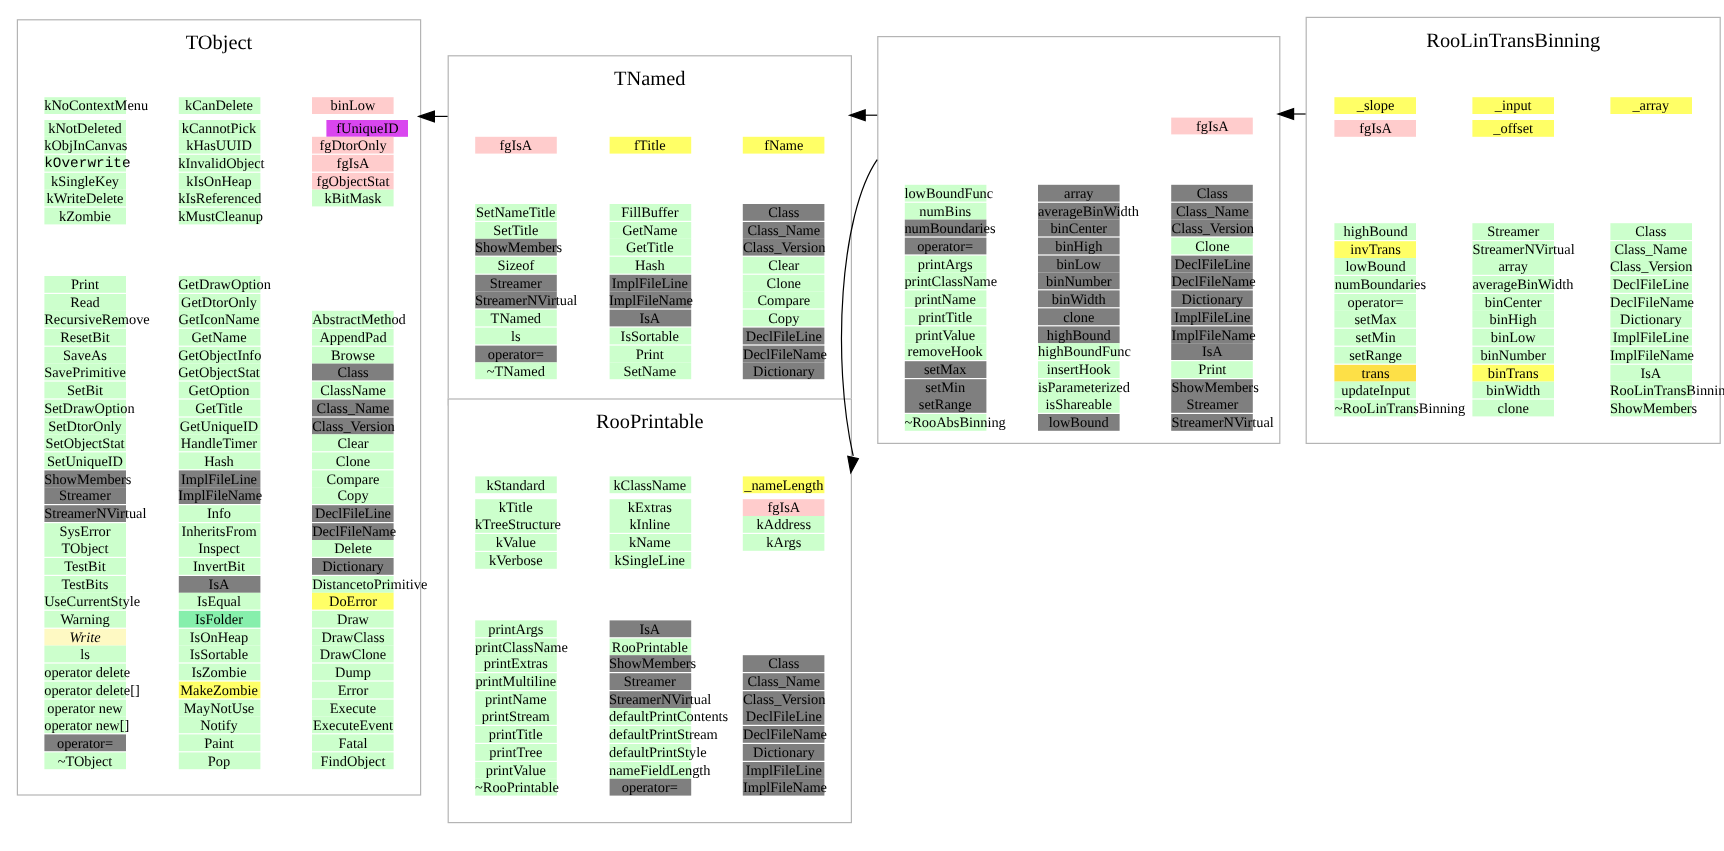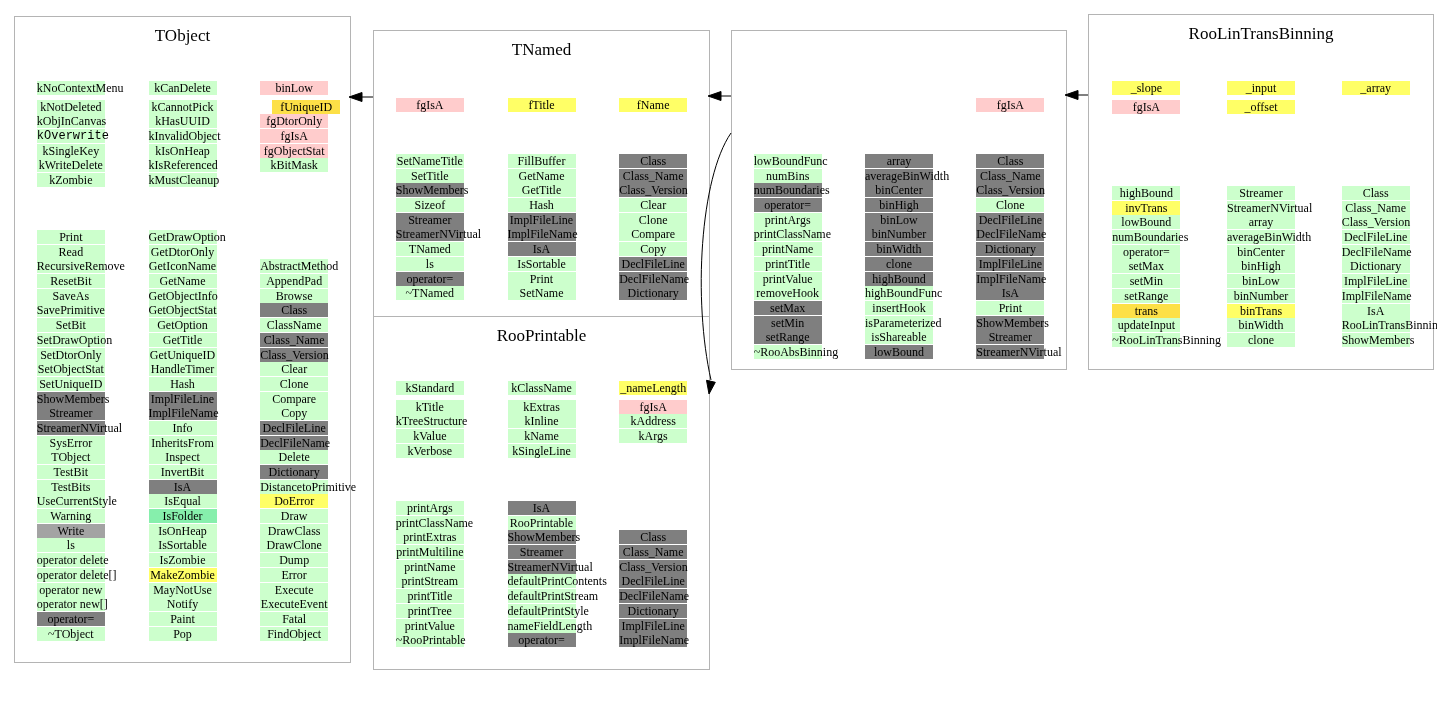--- a/index.html
+++ b/index.html
@@ -11,25 +11,25 @@
   .sec{position:absolute;left:0;right:0;display:flex;}
   .col{flex:1;display:flex;flex-direction:column;align-items:center;}
   .cell{width:68px;height:14px;margin-bottom:0.7px;font-size:12px;line-height:14px;
         text-align:center;white-space:nowrap;}
   .cell.gap{margin-bottom:4.7px;}
 
   #box-tobject{left:14px;top:16px;width:335px;height:645px;}
   #box-tobject .attrs{top:64px;}
   #box-tobject .methods{top:213px;}
 
-  #box-tnamed{left:373px;top:30px;width:335px;height:290px;}
+  #box-tnamed{left:373px;top:46px;width:335px;height:290px;}
   #box-tnamed .attrs{top:67px;}
   #box-tnamed .methods{top:123px;}
 
-  #box-rooprintable{left:373px;top:316px;width:335px;height:352px;}
+  #box-rooprintable{left:373px;top:332px;width:335px;height:352px;}
   #box-rooprintable .attrs{top:64px;}
   #box-rooprintable .methods{top:184px;}
 
   #box-rooabsbinning{left:731px;top:30px;width:334px;height:338px;}
   #box-rooabsbinning .attrs{top:67px;}
   #box-rooabsbinning .methods{top:123px;}
 
   #box-roolintransbinning{left:1088px;top:14px;width:344px;height:354px;}
   #box-roolintransbinning .attrs{top:66px;}
   #box-roolintransbinning .methods{top:171px;}
@@ -57,21 +57,21 @@
           <div class="cell gap" style="background: rgb(204, 255, 204);">kCanDelete</div>
           <div class="cell" style="background: rgb(204, 255, 204);">kCannotPick</div>
           <div class="cell" style="background: rgb(204, 255, 204);">kHasUUID</div>
           <div class="cell" style="background: rgb(204, 255, 204);">kInvalidObject</div>
           <div class="cell" style="background: rgb(204, 255, 204);">kIsOnHeap</div>
           <div class="cell" style="background: rgb(204, 255, 204);">kIsReferenced</div>
           <div class="cell" style="background: rgb(204, 255, 204);">kMustCleanup</div>
         </div>
         <div class="col">
           <div class="cell gap" style="background: rgb(255, 204, 204);">binLow</div>
-          <div class="cell" style="background: #fde047; margin-left: 24px;">fUniqueID</div>
+          <div class="cell" style="background: #d946ef; margin-left: 24px;">fUniqueID</div>
           <div class="cell" style="background: rgb(255, 204, 204);">fgDtorOnly</div>
           <div class="cell" style="background: rgb(255, 204, 204);">fgIsA</div>
           <div class="cell" style="background: rgb(255, 204, 204);">fgObjectStat</div>
           <div class="cell" style="background: rgb(204, 255, 204);">kBitMask</div>
         </div>
       </div>
     <div class="sec methods">
         <div class="col">
           <div class="cell" style="background: rgb(204, 255, 204);">Print</div>
           <div class="cell" style="background: rgb(204, 255, 204);">Read</div>
@@ -86,21 +86,21 @@
           <div class="cell" style="background: rgb(204, 255, 204);">SetUniqueID</div>
           <div class="cell" style="background: rgb(127, 127, 127);">ShowMembers</div>
           <div class="cell" style="background: rgb(127, 127, 127);">Streamer</div>
           <div class="cell" style="background: rgb(127, 127, 127);">StreamerNVirtual</div>
           <div class="cell" style="background: rgb(204, 255, 204);">SysError</div>
           <div class="cell" style="background: rgb(204, 255, 204);">TObject</div>
           <div class="cell" style="background: rgb(204, 255, 204);">TestBit</div>
           <div class="cell" style="background: rgb(204, 255, 204);">TestBits</div>
           <div class="cell" style="background: rgb(204, 255, 204);">UseCurrentStyle</div>
           <div class="cell" style="background: rgb(204, 255, 204);">Warning</div>
-          <div class="cell" style="background: #a3a3a3;">Write</div>
+          <div class="cell" style="background: #fef9c3; font-style: italic;">Write</div>
           <div class="cell" style="background: rgb(204, 255, 204);">ls</div>
           <div class="cell" style="background: rgb(204, 255, 204);">operator delete</div>
           <div class="cell" style="background: rgb(204, 255, 204);">operator delete[]</div>
           <div class="cell" style="background: rgb(204, 255, 204);">operator new</div>
           <div class="cell" style="background: rgb(204, 255, 204);">operator new[]</div>
           <div class="cell" style="background: rgb(127, 127, 127);">operator=</div>
           <div class="cell" style="background: rgb(204, 255, 204);">~TObject</div>
         </div>
         <div class="col">
           <div class="cell" style="background: rgb(204, 255, 204);">GetDrawOption</div>

